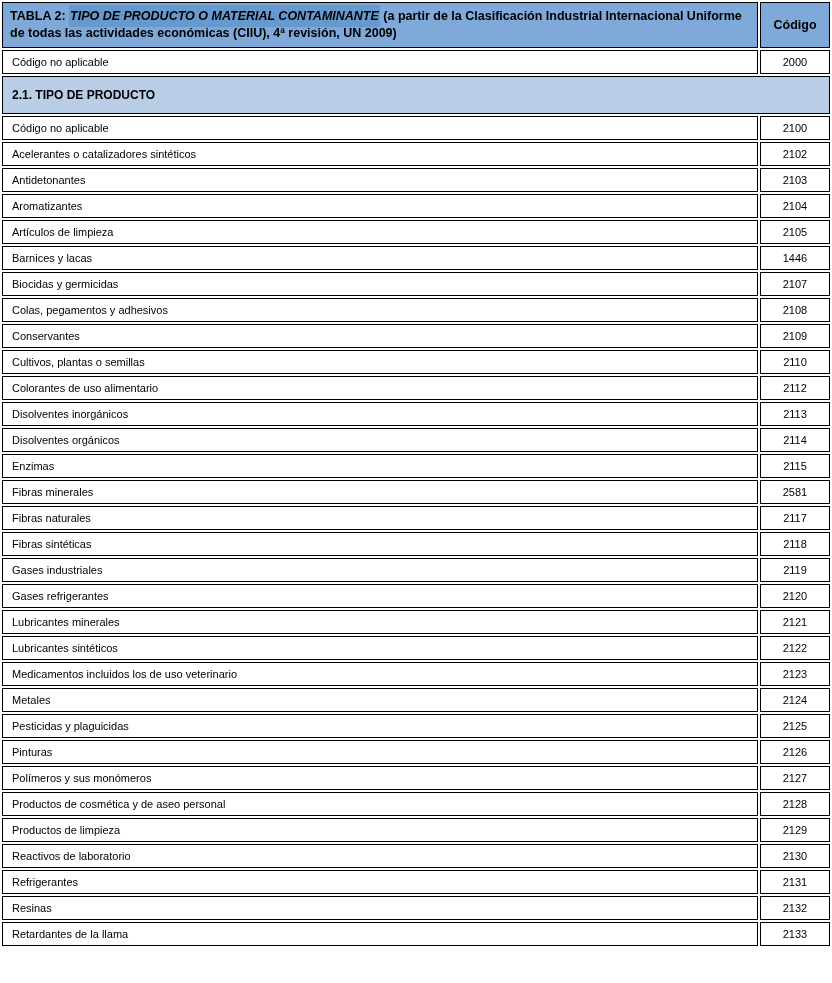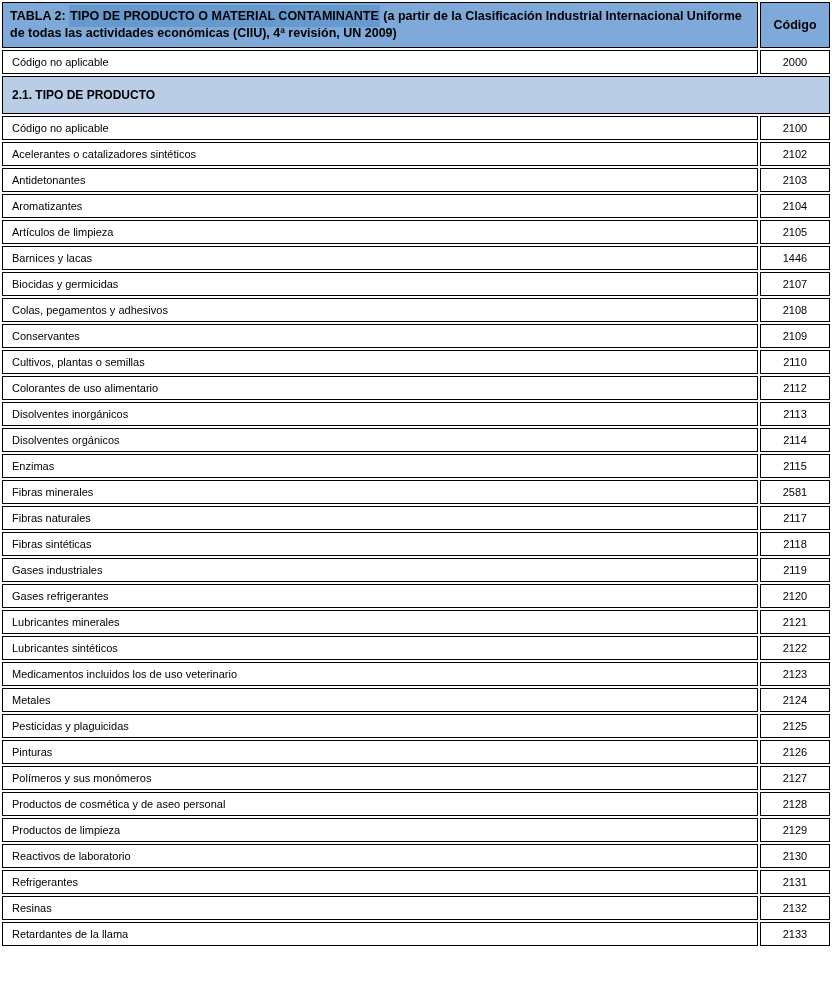--- a/index.html
+++ b/index.html
@@ -38,20 +38,21 @@
     height:46px;
     vertical-align:middle;
   }
   tr.header-row td.code-header{
     text-align:center;
     padding:4px 2px;
   }
   span.hl{
     background:var(--hl-bg);
     padding:4px 1px;
+    font-style:italic;
   }
   tr.section-row td{
     background:var(--section-bg);
     font-weight:bold;
     font-size:12px;
     padding:0 9px;
     height:38px;
     vertical-align:middle;
   }
   tr.data-row td{

